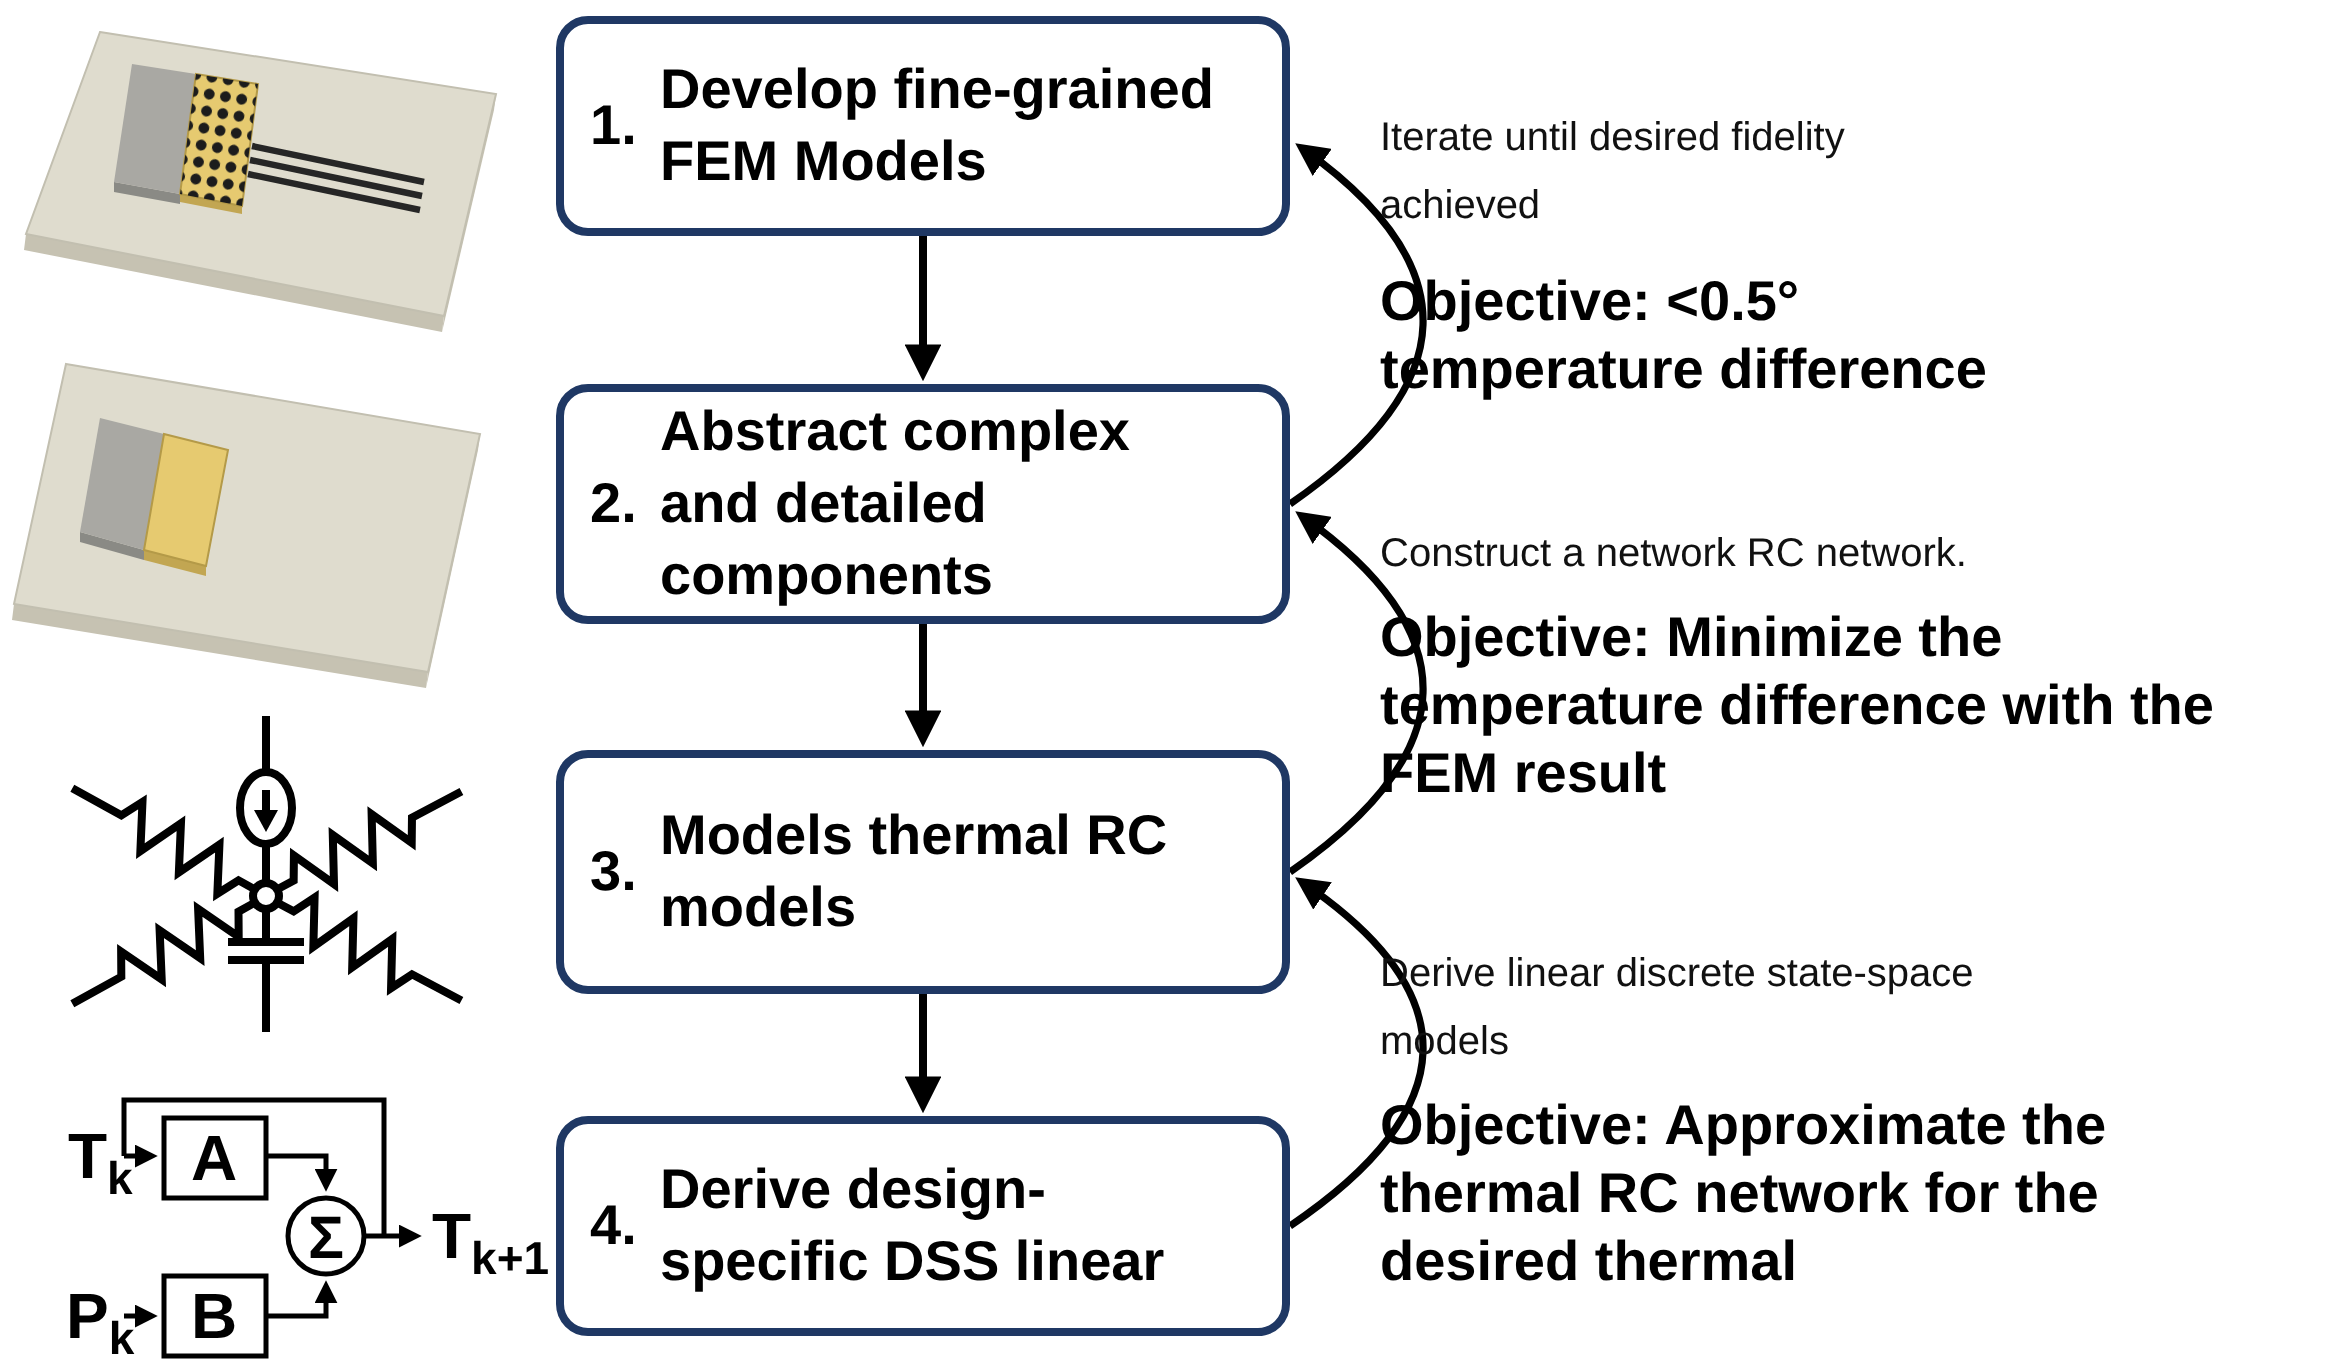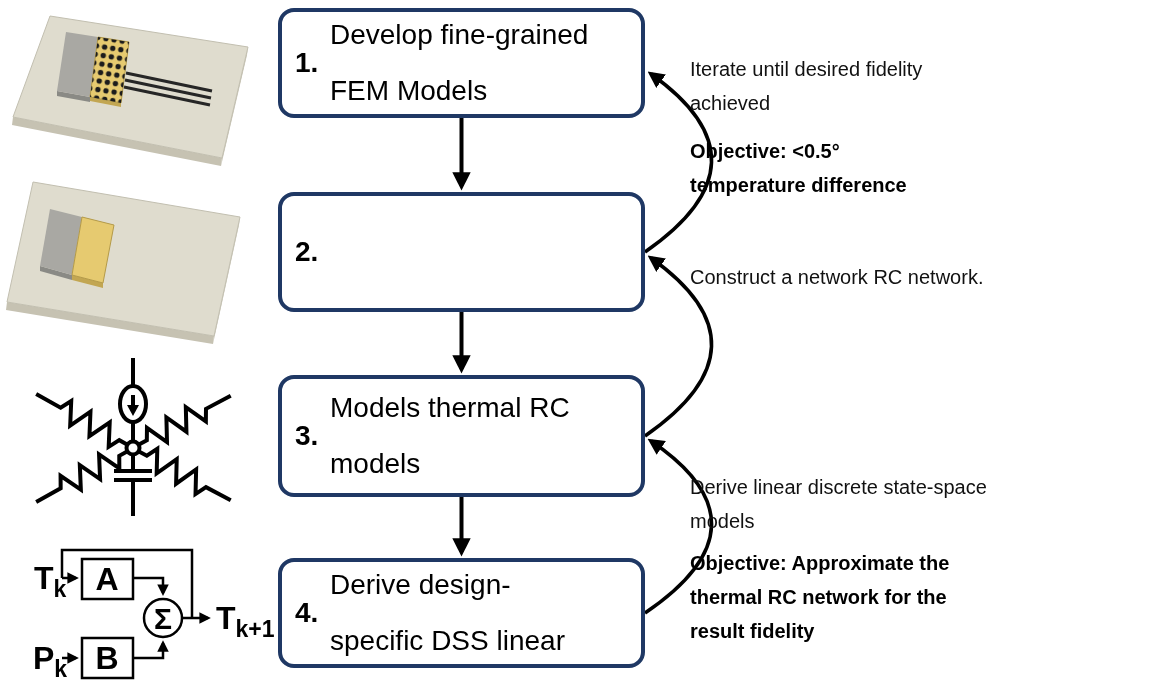--- a/index.html
+++ b/index.html
@@ -21,25 +21,25 @@
   .step-box{
     position:absolute;left:278px;width:367px;box-sizing:border-box;
     border:4px solid var(--accent);border-radius:16px;background:#fff;
     display:flex;align-items:center;padding:0 10px 0 13px;
   }
   .step-num{
     flex:0 0 35px;font-size:28px;font-weight:bold;line-height:40px;
     align-self:center;white-space:nowrap;
   }
   .step-label{
-    font-size:28px;font-weight:normal;line-height:56px;white-space:pre-line;
+    font-size:28px;font-weight:bold;line-height:36px;white-space:pre-line;
   }
   .annotation{position:absolute;left:690px;width:470px;}
   .note{font-size:20px;font-weight:normal;line-height:34px;white-space:pre-line;color:#111;}
-  .objective{font-size:20px;font-weight:bold;line-height:34px;white-space:pre-line;color:#000;}
+  .objective{font-size:28px;font-weight:bold;line-height:34px;white-space:pre-line;color:#000;}
   .annotation-1 .objective{margin-top:14px;}
   .annotation-2 .objective{margin-top:8px;}
   .annotation-3 .objective{margin-top:8px;}
 </style>
 </head>
 <body>
 
 <div class="canvas">
 
   <svg class="overlay" viewBox="0 0 1163 683" xmlns="http://www.w3.org/2000/svg">
@@ -127,20 +127,23 @@
   </svg>
 
   <div class="step-box" style="top:8px;height:110px">
     <span class="step-num">1.</span>
     <span class="step-label">Develop fine-grained
 FEM Models</span>
   </div>
 
   <div class="step-box" style="top:192px;height:120px">
     <span class="step-num">2.</span>
+    <span class="step-label">Abstract complex
+and detailed
+components</span>
   </div>
 
   <div class="step-box" style="top:375px;height:122px">
     <span class="step-num">3.</span>
     <span class="step-label">Models thermal RC
 models</span>
   </div>
 
   <div class="step-box" style="top:558px;height:110px">
     <span class="step-num">4.</span>
@@ -150,23 +153,26 @@
 
   <div class="annotation annotation-1" style="top:52px">
     <div class="note">Iterate until desired fidelity
 achieved</div>
     <div class="objective">Objective: &lt;0.5°
 temperature difference</div>
   </div>
 
   <div class="annotation annotation-2" style="top:260px">
     <div class="note">Construct a network RC network.</div>
+    <div class="objective">Objective: Minimize the
+temperature difference with the
+FEM result</div>
   </div>
 
   <div class="annotation annotation-3" style="top:470px">
     <div class="note">Derive linear discrete state-space
 models</div>
     <div class="objective">Objective: Approximate the
 thermal RC network for the
-result fidelity</div>
+desired thermal</div>
   </div>
 
 </div>
 
 </body></html>

